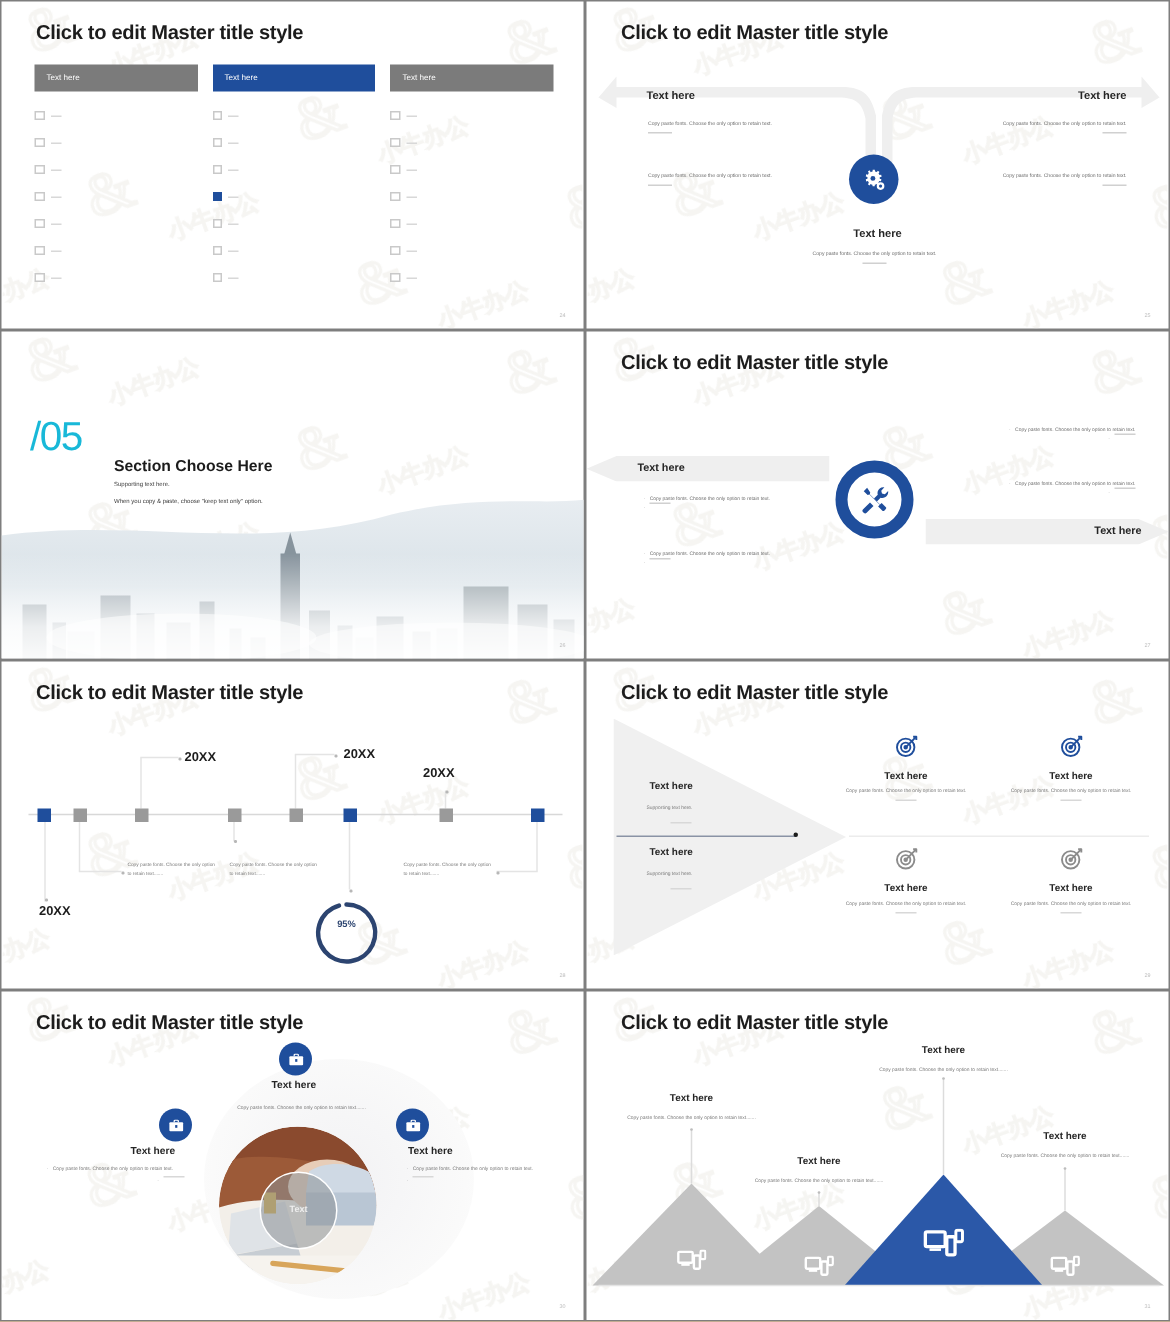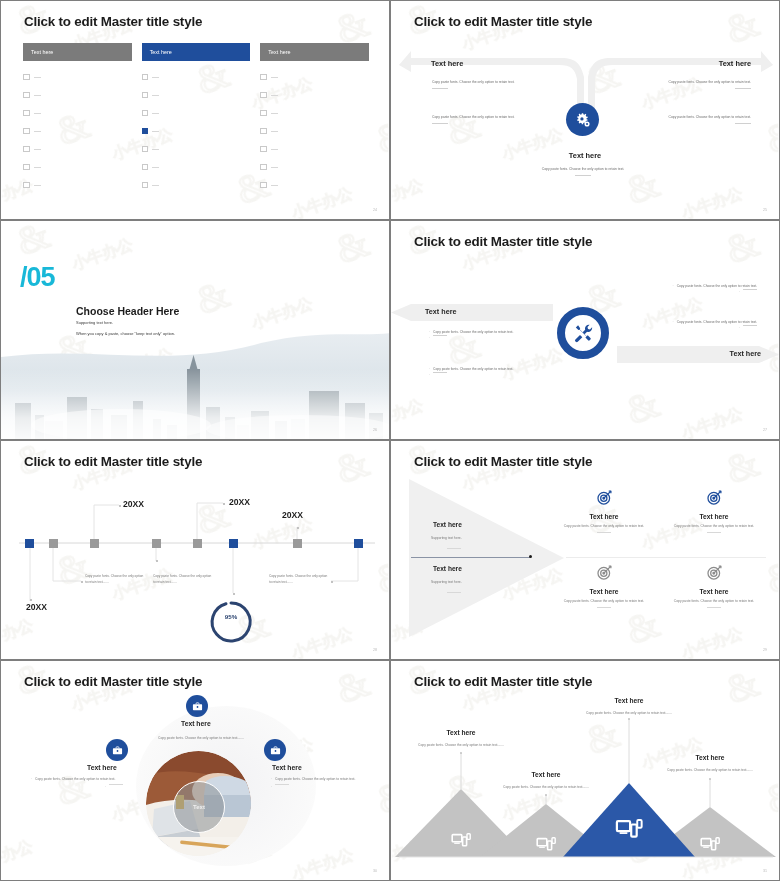--- a/index.html
+++ b/index.html
@@ -62,22 +62,22 @@
     border-radius:50%; background:#1f4e9c; display:flex; align-items:center; justify-content:center;
   }
   .s2-center-t { position:absolute; left:0; right:0; top:150px; text-align:center;
                  font-size:7.4px; font-weight:bold; color:#252525; }
   .s2-center-b { position:absolute; left:137px; width:110px; top:165px; text-align:center;
                  font-size:3.4px; color:#6e6e6e; line-height:1.9; }
   .s2-center-b .s2-line { margin:3px auto 0; }
 
   
   .s3-photo { position:absolute; left:0; bottom:0; width:390px; height:110px; overflow:hidden; }
-  .s3-num { position:absolute; left:19px; top:41px; font-size:27px; color:#18b8d8;
-            font-weight:700; letter-spacing:-1px; font-family:"Liberation Sans",sans-serif; }
+  .s3-num { position:absolute; left:19px; top:55px; font-size:27px; color:#18b8d8;
+            font-weight:400; letter-spacing:-1px; font-family:"Liberation Sans",sans-serif; }
   .s3-head { position:absolute; left:75px; top:84px; font-size:10.5px; font-weight:bold; color:#1c1c1c; }
   .s3-sub1 { position:absolute; left:75px; top:99px; font-size:4px; color:#3a3a3a; }
   .s3-sub2 { position:absolute; left:75px; top:110px; font-size:4px; color:#3a3a3a; }
 
   
   .s4-circ {
     position:absolute; left:166px; top:86px; width:52px; height:52px; border-radius:50%;
     background:#fff; border:8px solid #1f4e9c; display:flex; align-items:center; justify-content:center;
   }
   .s4-bandL { position:absolute; left:0; top:83px; width:162px; height:17px; }
@@ -343,21 +343,21 @@
               <rect x="236" y="96" width="12" height="14"></rect>
             <rect x="290" y="90" width="14" height="20"></rect>
           </g>
           <rect x="0" y="40" width="390" height="70" fill="url(#fog)"></rect>
           <ellipse cx="120" cy="96" rx="90" ry="16" fill="#fff" opacity=".55"></ellipse>
           <ellipse cx="300" cy="100" rx="95" ry="14" fill="#fff" opacity=".5"></ellipse>
         </svg>
       </div>
 
       <div class="s3-num">/05</div>
-      <div class="s3-head">Choose Header Here</div>
+      <div class="s3-head">Section Choose Here</div>
       <div class="s3-sub1">Supporting text here.</div>
       <div class="s3-sub2">When you copy &amp; paste, choose "keep text only" option.</div>
 
       <div class="pageno">26</div>
     </div>
   </div>
 
   <div class="slide">
     <div class="wm">
       <svg viewBox="0 0 390 220">

